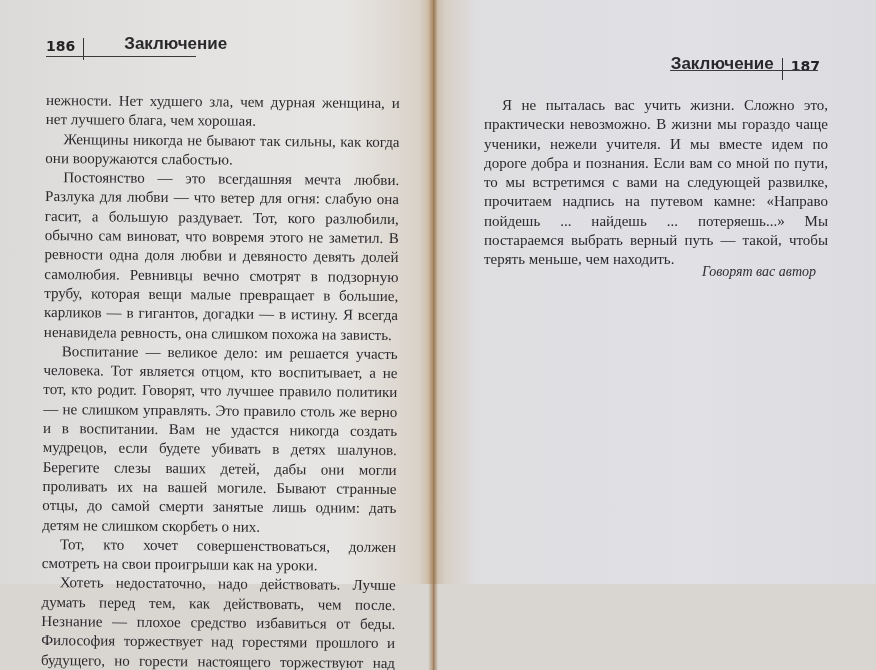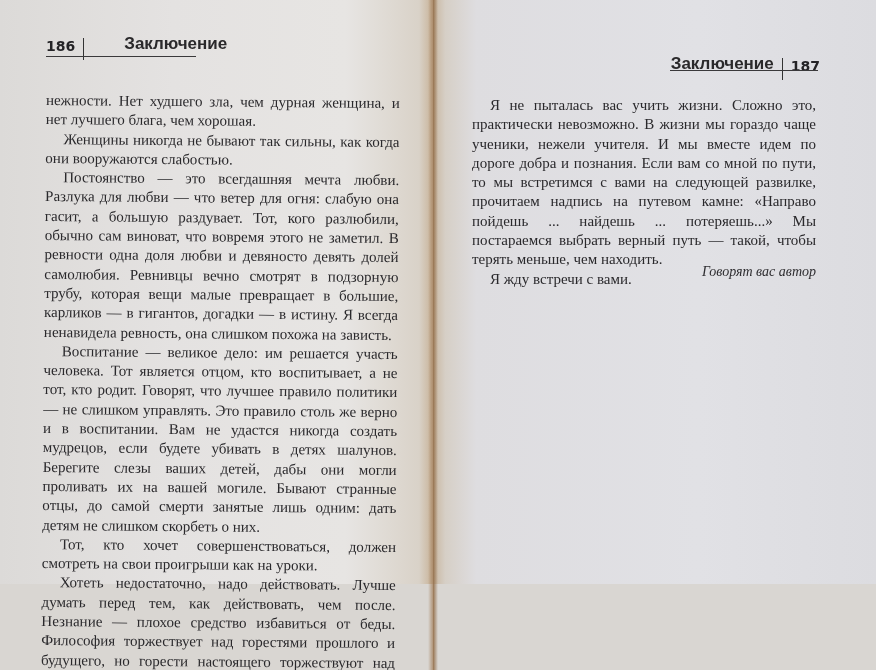--- a/index.html
+++ b/index.html
@@ -49,21 +49,21 @@
     position:absolute; left:46px; top:56px; width:150px; height:1px; background:#3a393b;
   }
   .rh-line-right {
     position:absolute; right:58px; top:70px; width:148px; height:1px; background:#3a393b;
   }
   .body-text {
     position:absolute; font-size:15px; line-height:19.3px;
     text-align:justify; color:#2a292c;
   }
   .bt-left { left:46px; top:91px; width:354px; transform:rotate(0.5deg); transform-origin:left top; }
-  .bt-right { left:472px; top:96px; width:344px; }
+  .bt-right { left:484px; top:96px; width:344px; }
   .body-text p { margin:0; text-indent:18px; }
   .body-text p.cont { text-indent:0; }
   .signature {
     position:absolute; right:60px; top:264px;
     font-style:italic; font-size:14px; color:#2e2d30;
   }
 </style>
 </head>
 <body>
 
@@ -94,16 +94,15 @@
     <div class="running-head rh-right">
       <span class="rh-title">Заключение</span>
       <span class="rh-sep"></span>
       <span class="pg-num">187</span>
     </div>
     <div class="rh-line-right"></div>
   </div>
 
   <div class="body-text bt-right">
     <p>Я не пыталась вас учить жизни. Сложно это, практически невозможно. В жизни мы гораздо чаще ученики, нежели учителя. И мы вместе идем по дороге добра и познания. Если вам со мной по пути, то мы встретимся с вами на следующей развилке, прочитаем надпись на путевом камне: «Направо пойдешь ... найдешь ... потеряешь...» Мы постараемся выбрать верный путь — такой, чтобы терять меньше, чем находить.</p>
-    <p>Я жду встречи с вами.</p>
   </div>
   <div class="signature">Говорят вас автор</div>
 </div>
 
 </body></html>

